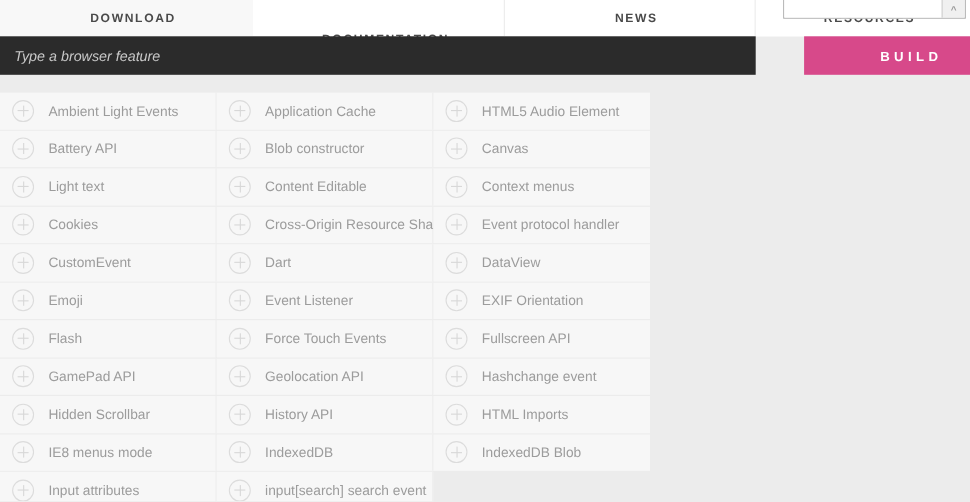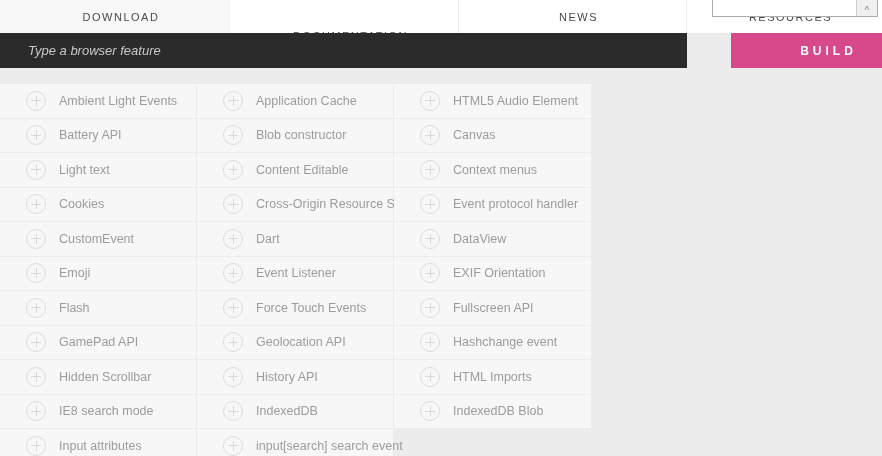--- a/index.html
+++ b/index.html
@@ -21,21 +21,21 @@
 
   
   .tabbar {
     position: absolute; top: 0; left: 0;
     width: 882px; height: 33px;
     background: #ffffff;
     display: flex;
   }
   .tab {
     display: flex; align-items: center; justify-content: center;
-    font-size: 11px; font-weight: normal;
+    font-size: 11px; font-weight: bold;
     letter-spacing: 1.5px;
     color: #4a4a4a;
     background: #ffffff;
     cursor: pointer;
     border-left: 1px solid #ececec;
     padding-left: 12px;
   }
   .tab:first-child { border-left: none; background: #f8f8f8; }
   .tab-download      { width: 230px; }
   .tab-documentation { width: 228px; margin-top: 36px; }
@@ -74,21 +74,21 @@
     width: 687px; height: 35px;
     background: var(--dark-bar);
     display: flex; align-items: center;
   }
   .feature-input {
     width: 100%; height: 100%;
     background: transparent; border: none; outline: none;
     color: #eab308;
     font-style: italic;
     font-size: 13px;
-    padding-left: 28px;
+    padding-left: 13px;
     font-family: "Liberation Sans", sans-serif;
   }
   .feature-input::placeholder { color: #c9c9c9; font-style: italic; opacity: 1; }
 
   .build-btn {
     position: absolute; top: 33px; left: 687px;
     width: 195px; height: 35px;
     background: var(--accent);
     color: #ffffff;
     font-size: 12px; font-weight: bold;
@@ -106,21 +106,21 @@
   }
   .grid {
     display: grid;
     grid-template-columns: 197px 197px 197px;
     grid-auto-rows: 33.5px;
     row-gap: 1px;
   }
   .cell {
     background: var(--cell-bg);
     display: flex; align-items: center;
-    padding-left: 26px;
+    padding-left: 11px;
     border-right: 1px solid #ebebeb;
     cursor: pointer;
   }
   .cell:nth-child(3n) { border-right: none; }
   .plus {
     width: 20px; height: 20px;
     border: 1px solid #dcdcdc;
     border-radius: 50%;
     position: relative;
     flex: none;
@@ -295,21 +295,21 @@
     <span class="feature-label">History API</span>
   </div>
 
   <div class="cell">
     <span class="plus"></span>
     <span class="feature-label">HTML Imports</span>
   </div>
 
   <div class="cell">
     <span class="plus"></span>
-    <span class="feature-label">IE8 search mode</span>
+    <span class="feature-label">IE8 menus mode</span>
   </div>
 
   <div class="cell">
     <span class="plus"></span>
     <span class="feature-label">IndexedDB</span>
   </div>
 
   <div class="cell">
     <span class="plus"></span>
     <span class="feature-label">IndexedDB Blob</span>

